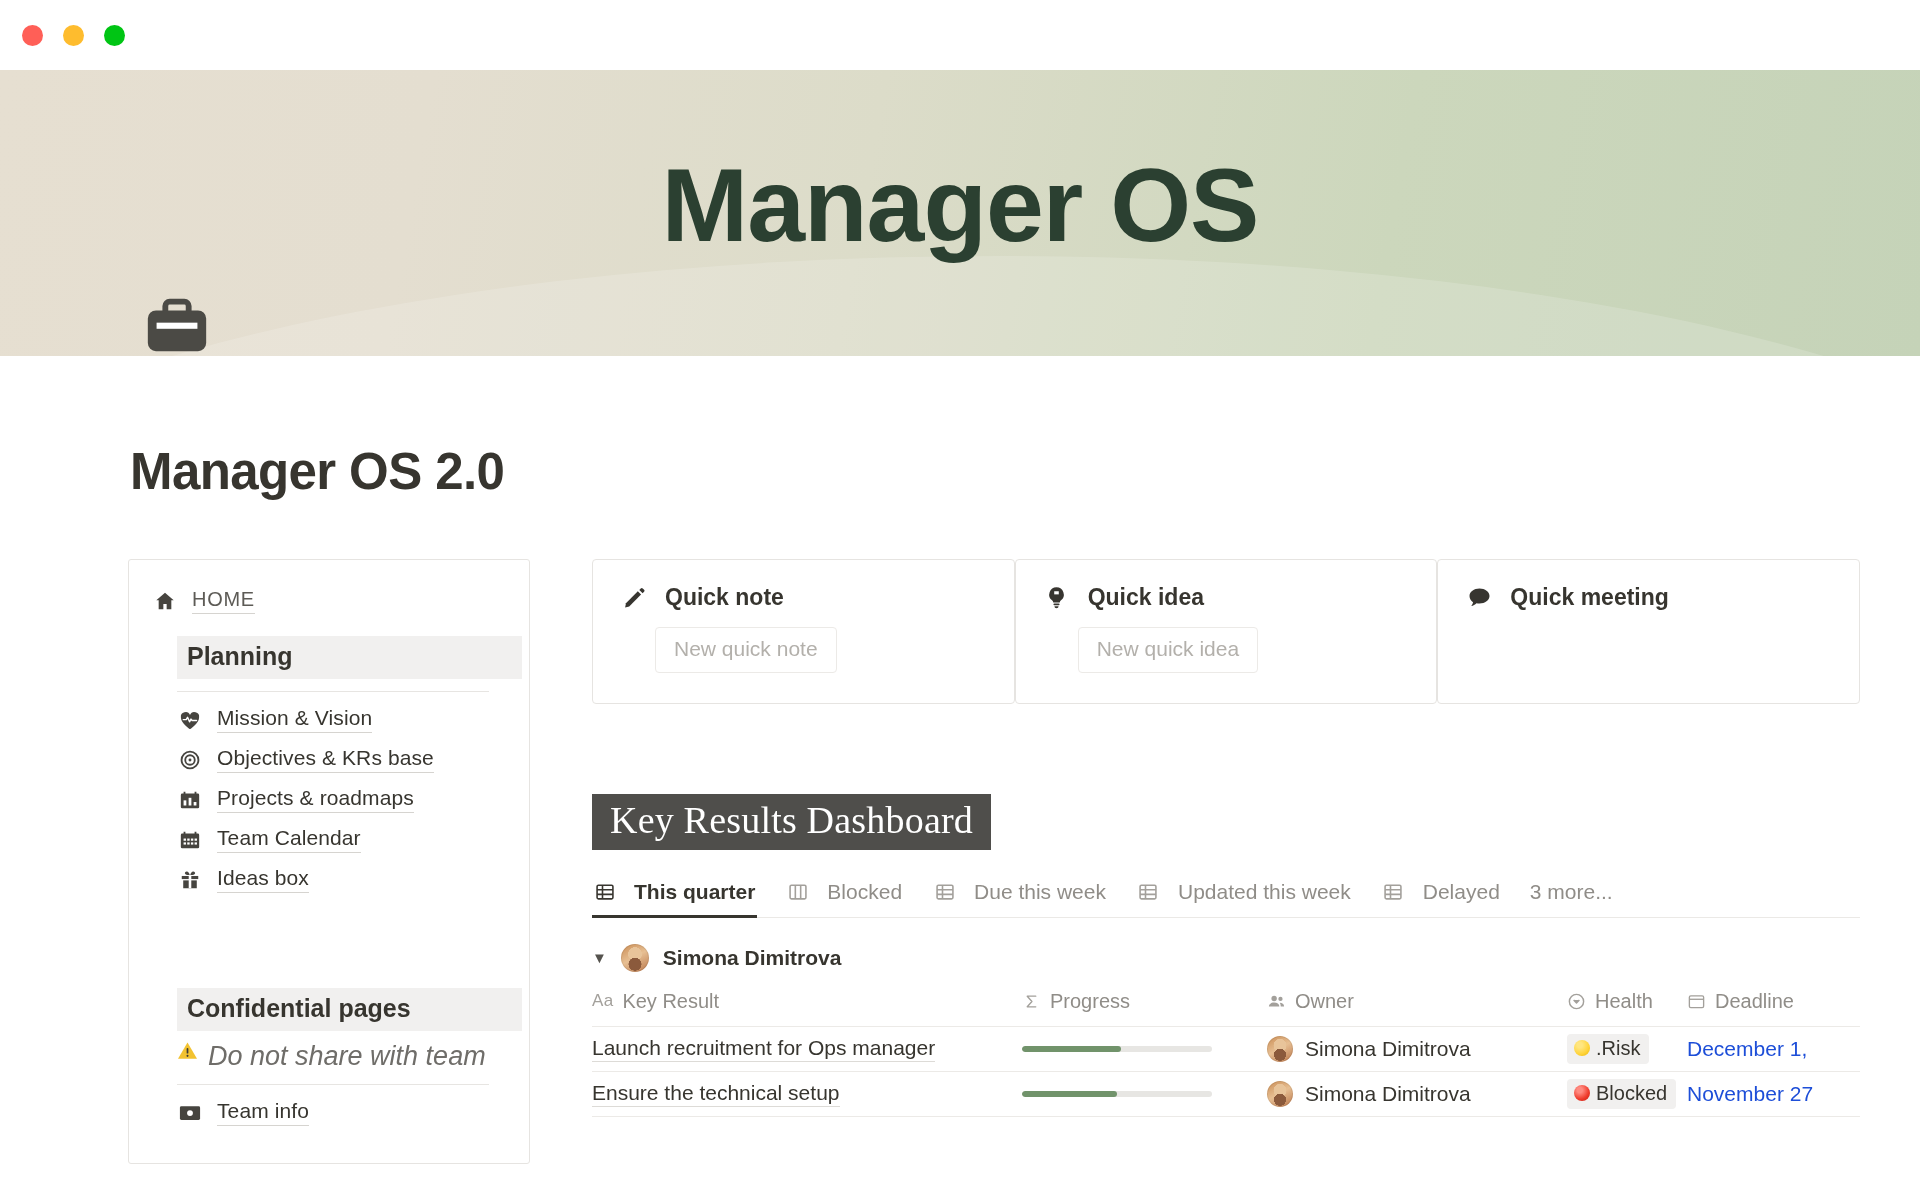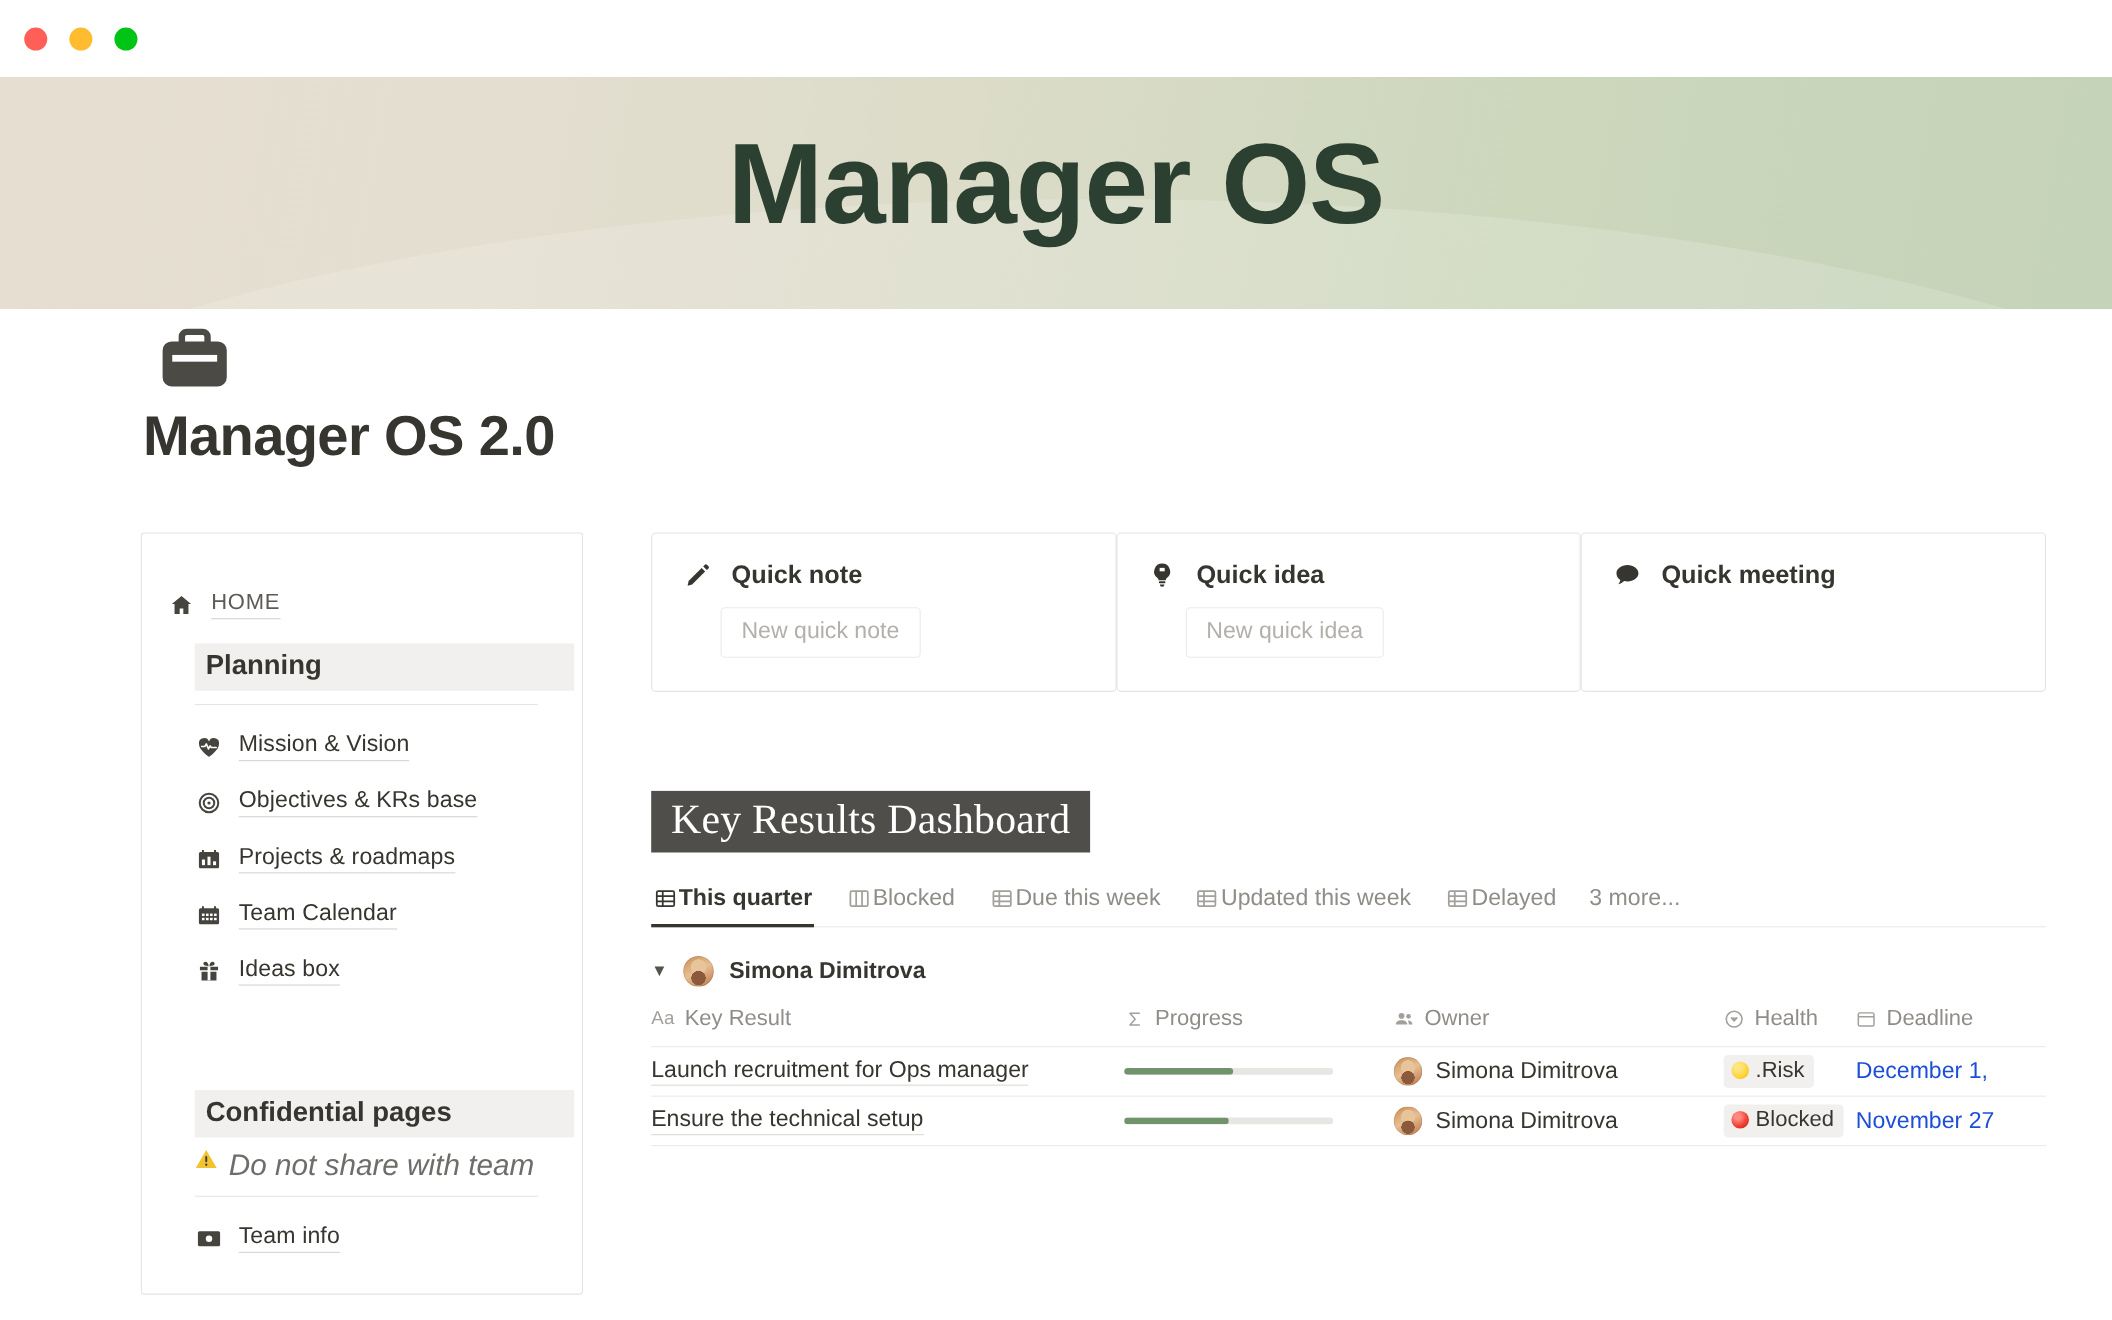--- a/index.html
+++ b/index.html
@@ -19,21 +19,21 @@
   }
   .traffic { display: flex; gap: 20px; align-items: center; }
   .dot { width: 21px; height: 21px; border-radius: 50%; display: block; }
   .dot.red { background: #ff5f57; }
   .dot.yellow { background: #febc2e; }
   .dot.green { background: #00c514; }
 
   
   .cover {
     position: relative;
-    height: 211px; width: 100%;
+    height: 286px; width: 100%;
     background: linear-gradient(100deg, #e6dfd1 0%, #e4ded0 22%, #dcdcc9 45%, #ccd7bc 72%, #c5d3b8 100%);
     overflow: hidden;
   }
   .cover .swoosh {
     position: absolute;
     left: -8%; bottom: -230px;
     width: 120%; height: 330px;
     border-radius: 50% 50% 0 0 / 100% 100% 0 0;
     background: rgba(255,255,255,0.16);
   }
@@ -85,21 +85,20 @@
     flex: 0 0 402px;
     border: 1px solid #e6e4e1;
     border-radius: 3px;
     padding: 28px 24px 24px 24px;
     min-height: 600px;
   }
   .nav-row {
     display: flex; align-items: center;
     gap: 16px;
     margin-bottom: 6px;
-    margin-top: 24px;
   }
   .nav-icon {
     width: 23px; height: 23px;
     display: flex; align-items: center; justify-content: center;
     flex: 0 0 23px;
     color: #4c4a46;
   }
   .nav-icon svg { display: block; }
   .nav-link {
     font-size: 21px;
@@ -177,21 +176,21 @@
   }
 
   .tabs {
     display: flex; align-items: flex-end;
     gap: 28px;
     margin-top: 26px;
     border-bottom: 1px solid #ebe9e6;
     padding-bottom: 0;
   }
   .tab {
-    display: flex; align-items: center; gap: 2px;
+    display: flex; align-items: center; gap: 19px;
     font-size: 21px;
     color: #908d88;
     padding: 4px 2px 13px 2px;
     position: relative;
     white-space: nowrap;
   }
   .tab.active { color: #37352f; font-weight: 700; }
   .tab.active::after {
     content: ""; position: absolute;
     left: 0; right: 0; bottom: -1px;

